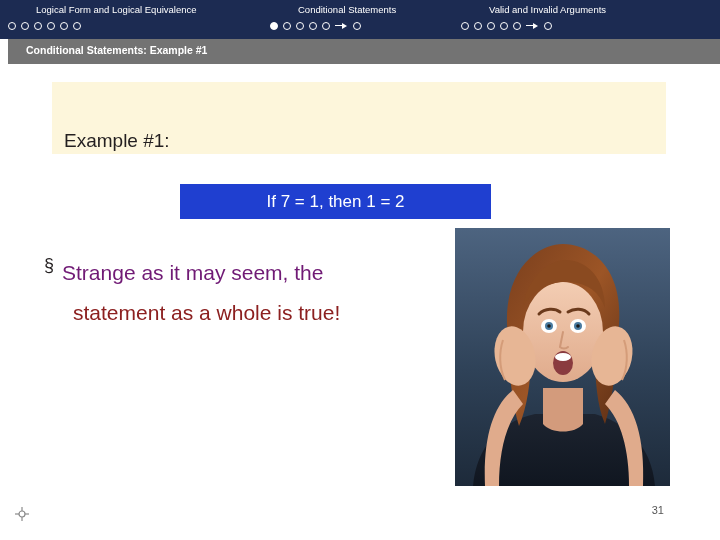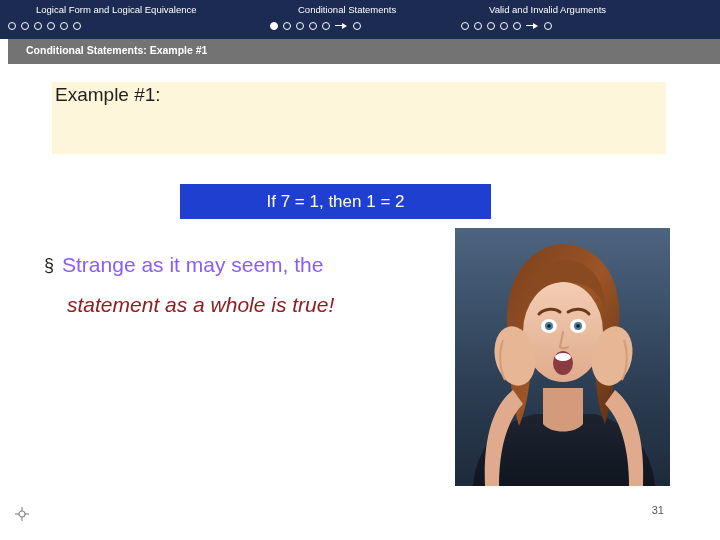--- a/index.html
+++ b/index.html
@@ -105,22 +105,22 @@
   
   .title-box {
     position: absolute;
     left: 52px;
     top: 82px;
     width: 614px;
     height: 72px;
     background: #fdf6db;
     display: flex;
     flex-direction: column;
-    justify-content: space-between;
-    padding-left: 3px;
+    justify-content: flex-end;
+    padding-left: 12px;
     box-sizing: border-box;
   }
   .title-line {
     font-size: 19px;
     color: #231f20;
     line-height: 26px;
     white-space: nowrap;
   }
 
   
@@ -153,32 +153,32 @@
     align-items: flex-start;
   }
   .bullet-mark {
     font-size: 18px;
     color: #231f20;
     line-height: 30px;
     margin-right: 8px;
   }
   .bullet-line1 {
     font-size: 21px;
-    color: #8b5cf6;
+    color: #701a75;
     line-height: 30px;
     white-space: nowrap;
+    margin-top: 8px;
   }
   .bullet-line2 {
     font-size: 21px;
     color: #8c2020;
     line-height: 30px;
-    margin-left: 23px;
+    margin-left: 29px;
     margin-top: 10px;
     white-space: nowrap;
-    font-style: italic;
   }
 
   
   .photo {
     position: absolute;
     left: 455px;
     top: 228px;
     width: 215px;
     height: 258px;
     overflow: hidden;

